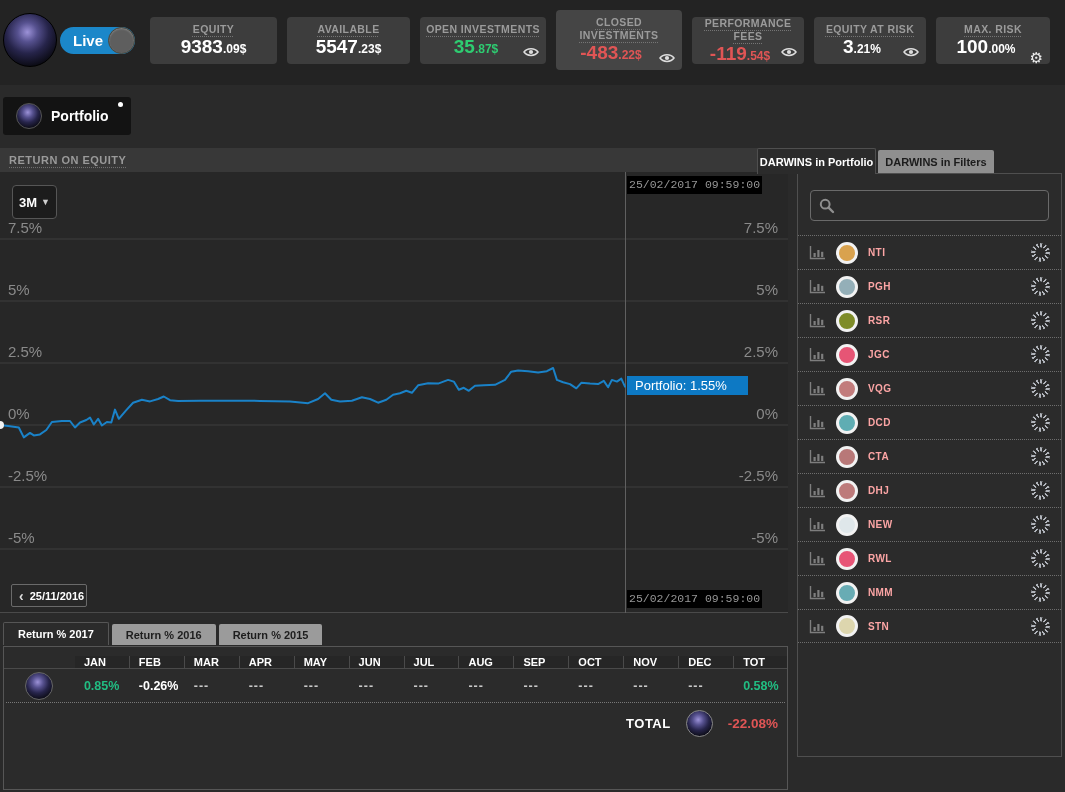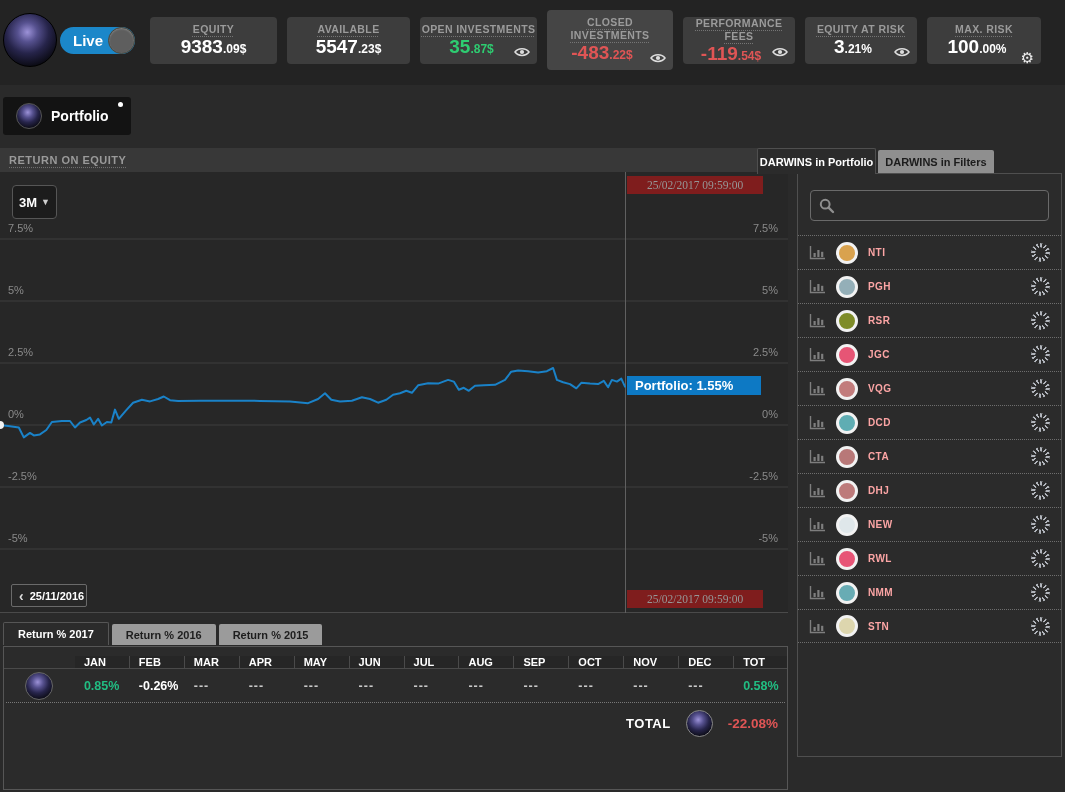--- a/index.html
+++ b/index.html
@@ -43,26 +43,26 @@
 
   
   .chart-header{left:0;top:148px;width:788px;height:24px;background:#383838;display:flex;align-items:center;padding:0 9px;}
   .chart-title{font-size:11px;font-weight:bold;color:#9a9a9a;letter-spacing:.5px;
     text-decoration:underline;text-decoration-style:dotted;text-decoration-color:#6f6f6f;text-underline-offset:3px;}
   .chart{left:0;top:172px;width:788px;height:441px;background:#272727;position:absolute;}
   .chart svg.grid{position:absolute;left:0;top:0;pointer-events:none;}
   .range-btn{position:absolute;left:12px;top:13px;width:45px;height:34px;background:#1c1c1c;border:1px solid #565656;
     border-radius:4px;color:#fff;font-weight:bold;font-size:13px;display:flex;align-items:center;justify-content:center;gap:4px;cursor:pointer;}
   .range-caret{font-size:9px;color:#cfcfcf;}
-  .ytick{position:absolute;font-size:11px;color:#8a8a8a;height:14px;line-height:14px;}
+  .ytick{position:absolute;font-size:15px;color:#8a8a8a;height:14px;line-height:14px;}
   .ytick.left{left:8px;} .ytick.right{right:10px;text-align:right;}
-  .date-box{position:absolute;background:#7f1d1d;color:#969696;font-family:Liberation Serif, serif;
-    font-size:11.5px;padding:2px 20px;line-height:14px;}
-  .tooltip{position:absolute;left:627px;top:204px;width:134px;height:19px;background:#0d79c4;color:#fff;
-    font-size:13px;font-weight:bold;display:flex;align-items:center;padding-left:8px;}
+  .date-box{position:absolute;background:#000000;color:#969696;font-family:Liberation Mono, monospace;
+    font-size:11.5px;padding:2px 2px;line-height:14px;}
+  .tooltip{position:absolute;left:627px;top:204px;width:121px;height:19px;background:#0d79c4;color:#fff;
+    font-size:13px;font-weight:normal;display:flex;align-items:center;padding-left:8px;}
   .prev-btn{position:absolute;left:11px;top:412px;width:76px;height:23px;border:1px solid #6a6a6a;border-radius:2px;
     background:transparent;color:#fff;font-size:11px;font-weight:bold;display:flex;align-items:center;gap:6px;padding-left:7px;cursor:pointer;}
   .prev-chevron{font-size:14px;font-weight:bold;color:#ddd;line-height:10px;}
   .start-marker{position:absolute;left:-4px;top:249px;width:8px;height:8px;border-radius:50%;background:#f2f2f2;}
 
   
   .year-tabs{left:3px;top:622px;display:flex;gap:3px;position:absolute;}
   .year-tab{height:23px;padding:0 14px;font-size:11px;font-weight:bold;display:flex;align-items:center;cursor:pointer;
     background:#9b9b9b;color:#1e1e1e;border-radius:2px 2px 0 0;margin-top:2px;height:21px;}
   .year-tab.active{background:#2b2b2b;color:#fff;border:1px solid #565656;border-bottom:none;margin-top:0;height:23px;}
@@ -116,21 +116,21 @@
   </div>
   <div class="stats">
     <div class="stat" style="width:127px">
       <div class="stat-label">EQUITY</div>
       <div class="stat-value"><span>9383</span><span class="stat-frac">.09$</span></div>
     </div>
     <div class="stat" style="width:123px">
       <div class="stat-label">AVAILABLE</div>
       <div class="stat-value"><span>5547</span><span class="stat-frac">.23$</span></div>
     </div>
-    <div class="stat" style="width:117px">
+    <div class="stat" style="width:126px">
       <div class="stat-label">OPEN INVESTMENTS</div>
       <div class="stat-value green" style="padding-right:14px"><span>35</span><span class="stat-frac">.87$</span></div>
       <span class="corner"><svg width="16" height="12" viewBox="0 0 16 12">
             <path d="M1 6 C4 1.5 12 1.5 15 6 C12 10.5 4 10.5 1 6 Z" fill="none" stroke="#ddd" stroke-width="1.5"></path>
             <circle cx="8" cy="6" r="2.1" fill="#ddd"></circle>
           </svg></span>
     </div>
     <div class="stat tall" style="width:126px">
       <div class="stat-label" style="width:92px">CLOSED INVESTMENTS</div>
       <div class="stat-value red" style="padding-right:16px"><span>-483</span><span class="stat-frac">.22$</span></div>

